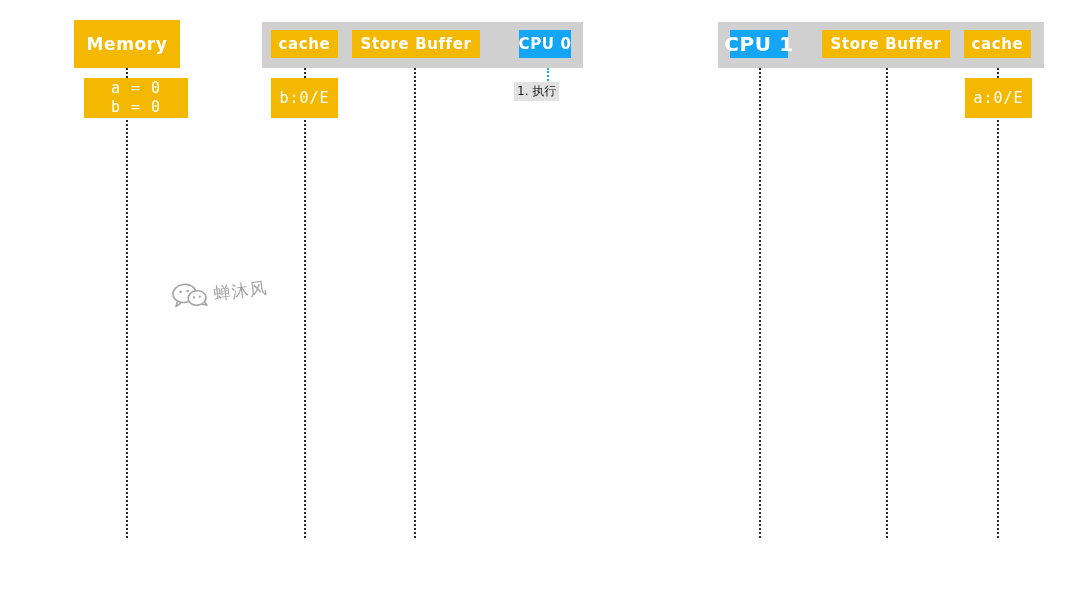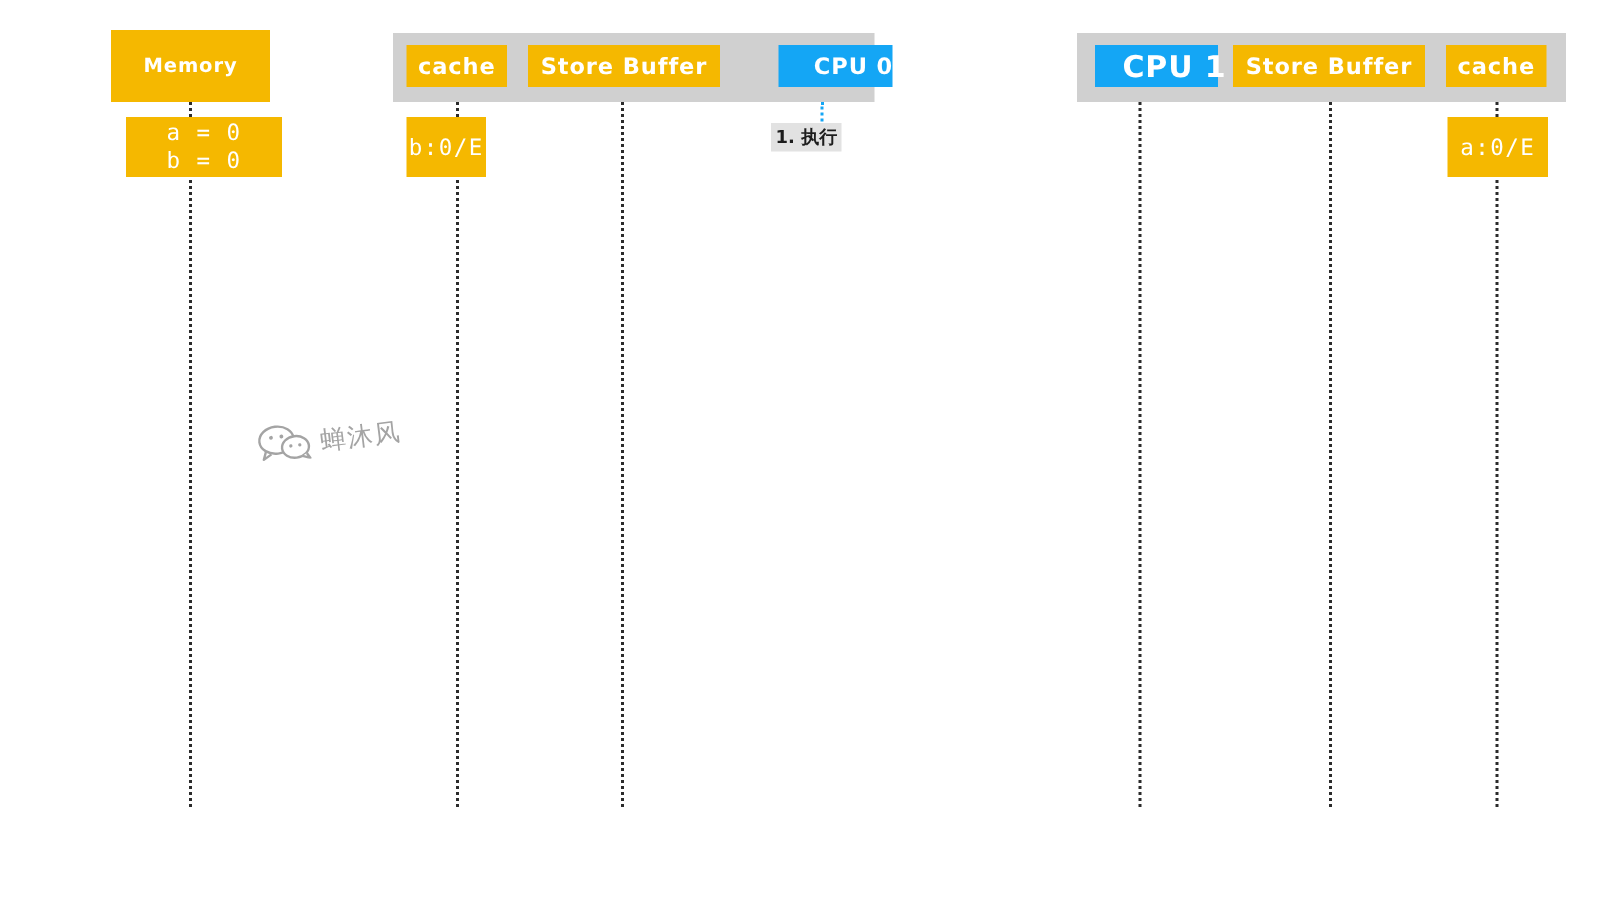--- a/index.html
+++ b/index.html
@@ -37,21 +37,21 @@
     justify-content: center;
     color: #ffffff;
     font-family: "DejaVu Sans", sans-serif;
     font-weight: 700;
     letter-spacing: 0.6px;
     text-align: center;
     line-height: 1;
     white-space: nowrap;
   }
   .pbox.orange { background: #f5b800; }
-  .pbox.blue   { background: #14a6f5; padding-left: 24px; }
+  .pbox.blue   { background: #14a6f5; }
 
   
   .lifeline {
     position: absolute;
     width: 2px;
     border-left: 2px dotted #2b2b2b;
   }
   .lifeline.blue {
     border-left: 2px dotted #14a6f5;
   }
@@ -75,21 +75,20 @@
   
   .steplabel {
     position: absolute;
     background: #e2e2e2;
     color: #1d1d1d;
     font-family: "DejaVu Sans", sans-serif;
     font-size: 12px;
     line-height: 19px;
     padding: 0 3px;
     white-space: nowrap;
-    font-weight: bold;
   }
 
   
   .watermark {
     position: absolute;
     display: flex;
     align-items: center;
     gap: 6px;
     transform: rotate(-7deg);
     transform-origin: left center;
@@ -112,21 +111,21 @@
   <div class="group-bar" style="left:718px; top:22px; width:326px; height:46px;"></div>
 
   <div class="lifeline" style="left:126px; top:68px; height:470px;"></div>
   <div class="lifeline" style="left:304px; top:68px; height:470px;"></div>
   <div class="lifeline" style="left:414px; top:68px; height:470px;"></div>
   <div class="lifeline blue" style="left:547px; top:68px; height:16px;"></div>
   <div class="lifeline" style="left:759px; top:68px; height:470px;"></div>
   <div class="lifeline" style="left:886px; top:68px; height:470px;"></div>
   <div class="lifeline" style="left:997px; top:68px; height:470px;"></div>
 
-  <div class="pbox orange" style="left:74px; top:20px; width:106px; height:48px; font-size:13px;">
+  <div class="pbox orange" style="left:74px; top:20px; width:106px; height:48px; font-size:17px;">
     <span>Memory</span>
   </div>
 
   <div class="pbox orange" style="left:271px; top:30px; width:67px; height:28px; font-size:15px;">
     <span>cache</span>
   </div>
 
   <div class="pbox orange" style="left:352px; top:30px; width:128px; height:28px; font-size:15px;">
     <span>Store Buffer</span>
   </div>
@@ -145,21 +144,21 @@
 
   <div class="pbox orange" style="left:964px; top:30px; width:67px; height:28px; font-size:15px;">
     <span>cache</span>
   </div>
 
   <div class="statebox" style="left:84px; top:78px; width:104px; height:40px;">
     <span>a = 0
 b = 0</span>
   </div>
 
-  <div class="statebox" style="left:271px; top:78px; width:53px; height:40px;">
+  <div class="statebox" style="left:271px; top:78px; width:67px; height:40px;">
     <span>b:0/E</span>
   </div>
 
   <div class="statebox" style="left:965px; top:78px; width:67px; height:40px;text-align:center;">
     <span>a:0/E</span>
   </div>
 
   <div class="steplabel" style="left:514px; top:82px;">
     <span>1. 执行</span>
   </div>

